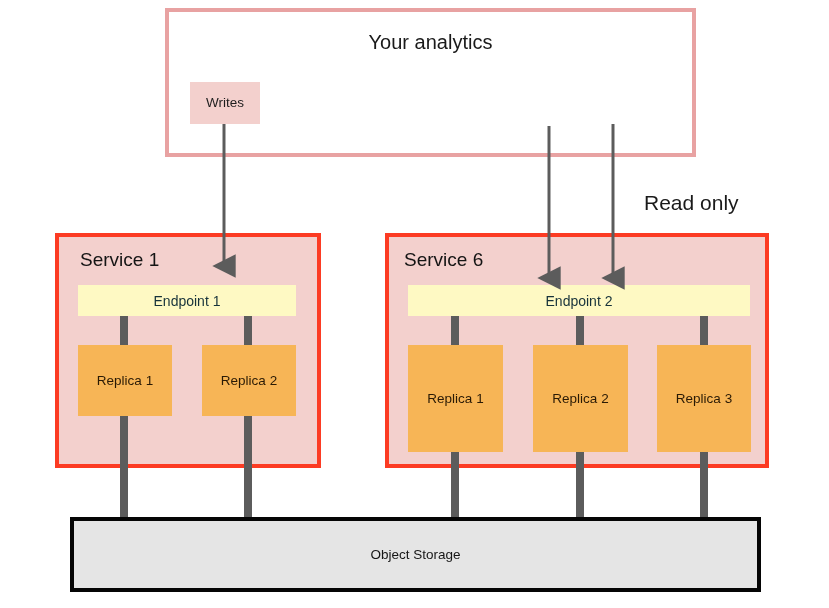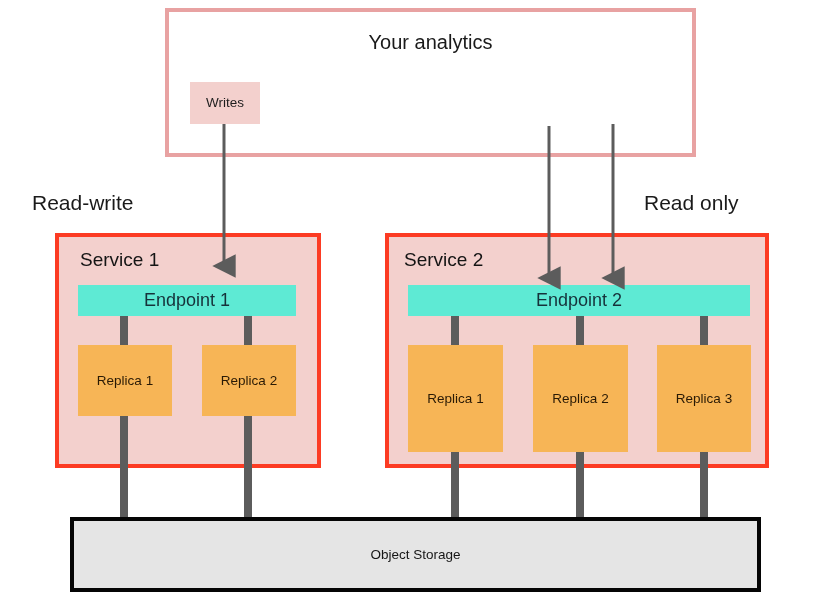--- a/index.html
+++ b/index.html
@@ -72,23 +72,23 @@
   .service-title {
     font-size: 19px;
     color: #141414;
     white-space: nowrap;
   }
   .title-s1 { left: 80px;  top: 249px; }
   .title-s2 { left: 404px; top: 249px; }
 
   
   .endpoint {
-    background: #5eead4;
+    background: #fef9c3;
     color: #16323a;
-    font-size: 18px;
+    font-size: 14px;
     display: flex;
     align-items: center;
     justify-content: center;
   }
   .endpoint-1 { left: 78px;  top: 285px; width: 218px; height: 31px; }
   .endpoint-2 { left: 408px; top: 285px; width: 342px; height: 31px; }
 
   
   .replica {
     background: #f7b556;
@@ -132,38 +132,37 @@
 </head>
 <body>
 
 <div id="canvas">
 
   <div class="abs workloads-frame"></div>
   <div class="abs workloads-title">Your analytics</div>
 
   <div class="abs chip chip-writes">Writes</div>
 
-  <div class="abs side-label label-readwrite">Read-write</div>
   <div class="abs side-label label-readonly">Read only</div>
 
   <div class="abs service-frame service-1"></div>
   <div class="abs service-title title-s1">Service 1</div>
 
   <div class="abs conn" style="left:120px; top:316px; height:30px;"></div>
   <div class="abs conn" style="left:244px; top:316px; height:30px;"></div>
 
   <div class="abs conn" style="left:120px; top:416px; height:102px;"></div>
   <div class="abs conn" style="left:244px; top:416px; height:102px;"></div>
 
   <div class="abs endpoint endpoint-1">Endpoint 1</div>
   <div class="abs replica s1-r1">Replica 1</div>
   <div class="abs replica s1-r2">Replica 2</div>
 
   <div class="abs service-frame service-2"></div>
-  <div class="abs service-title title-s2">Service 2</div>
+  <div class="abs service-title title-s2">Service 6</div>
 
   <div class="abs conn" style="left:451px; top:316px; height:30px;"></div>
   <div class="abs conn" style="left:576px; top:316px; height:30px;"></div>
   <div class="abs conn" style="left:700px; top:316px; height:30px;"></div>
 
   <div class="abs conn" style="left:451px; top:452px; height:66px;"></div>
   <div class="abs conn" style="left:576px; top:452px; height:66px;"></div>
   <div class="abs conn" style="left:700px; top:452px; height:66px;"></div>
 
   <div class="abs endpoint endpoint-2">Endpoint 2</div>

